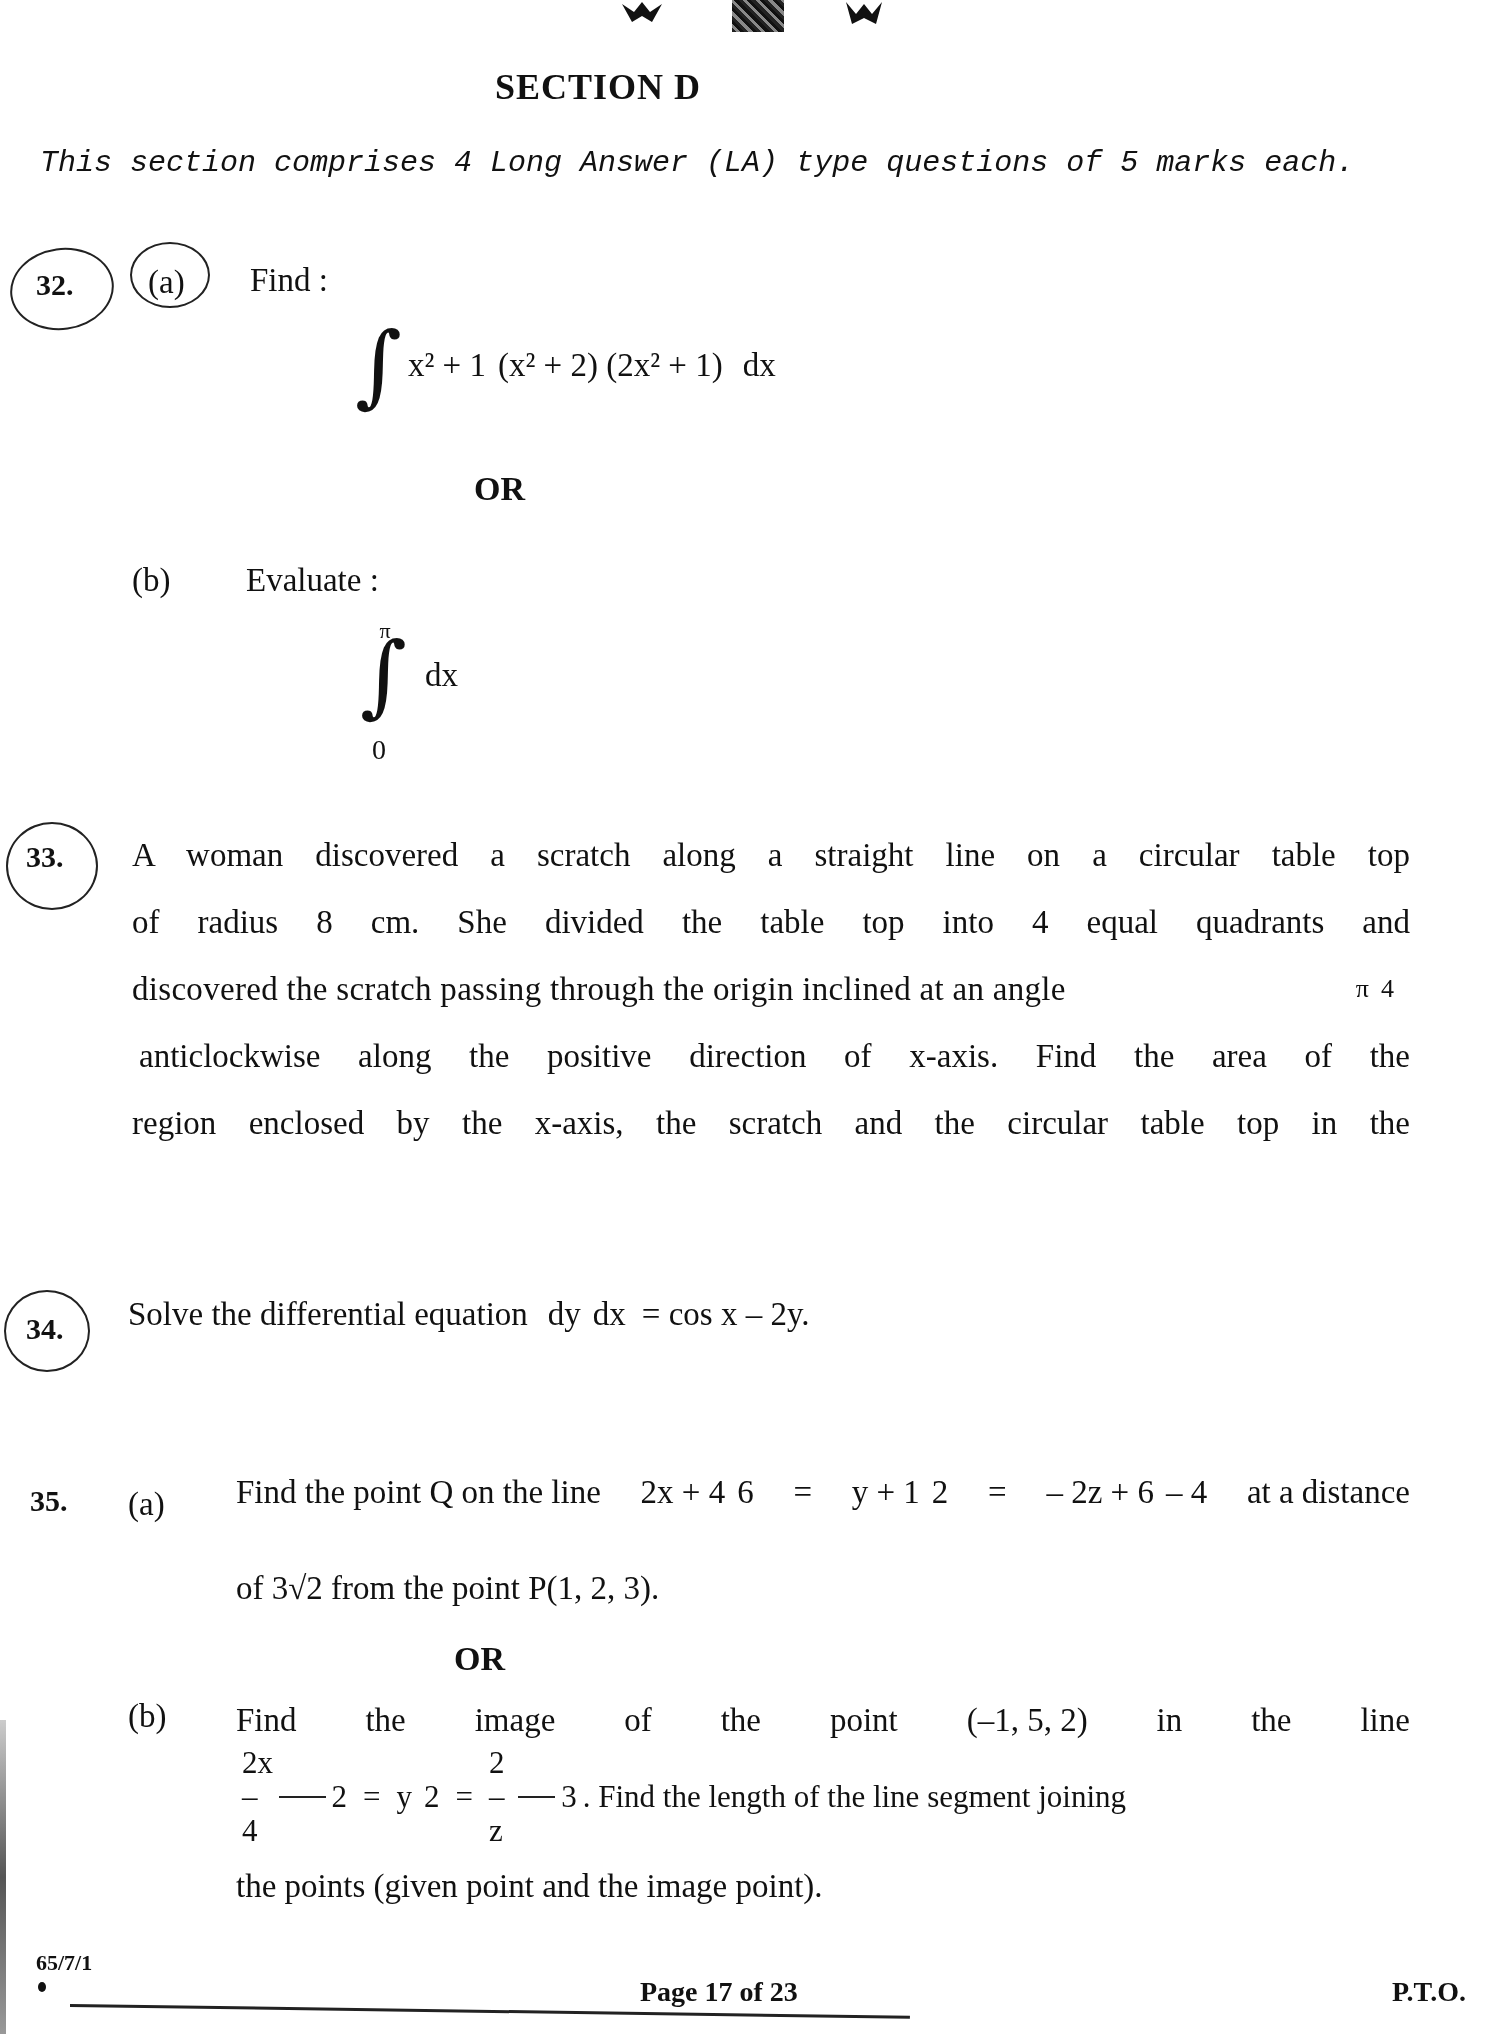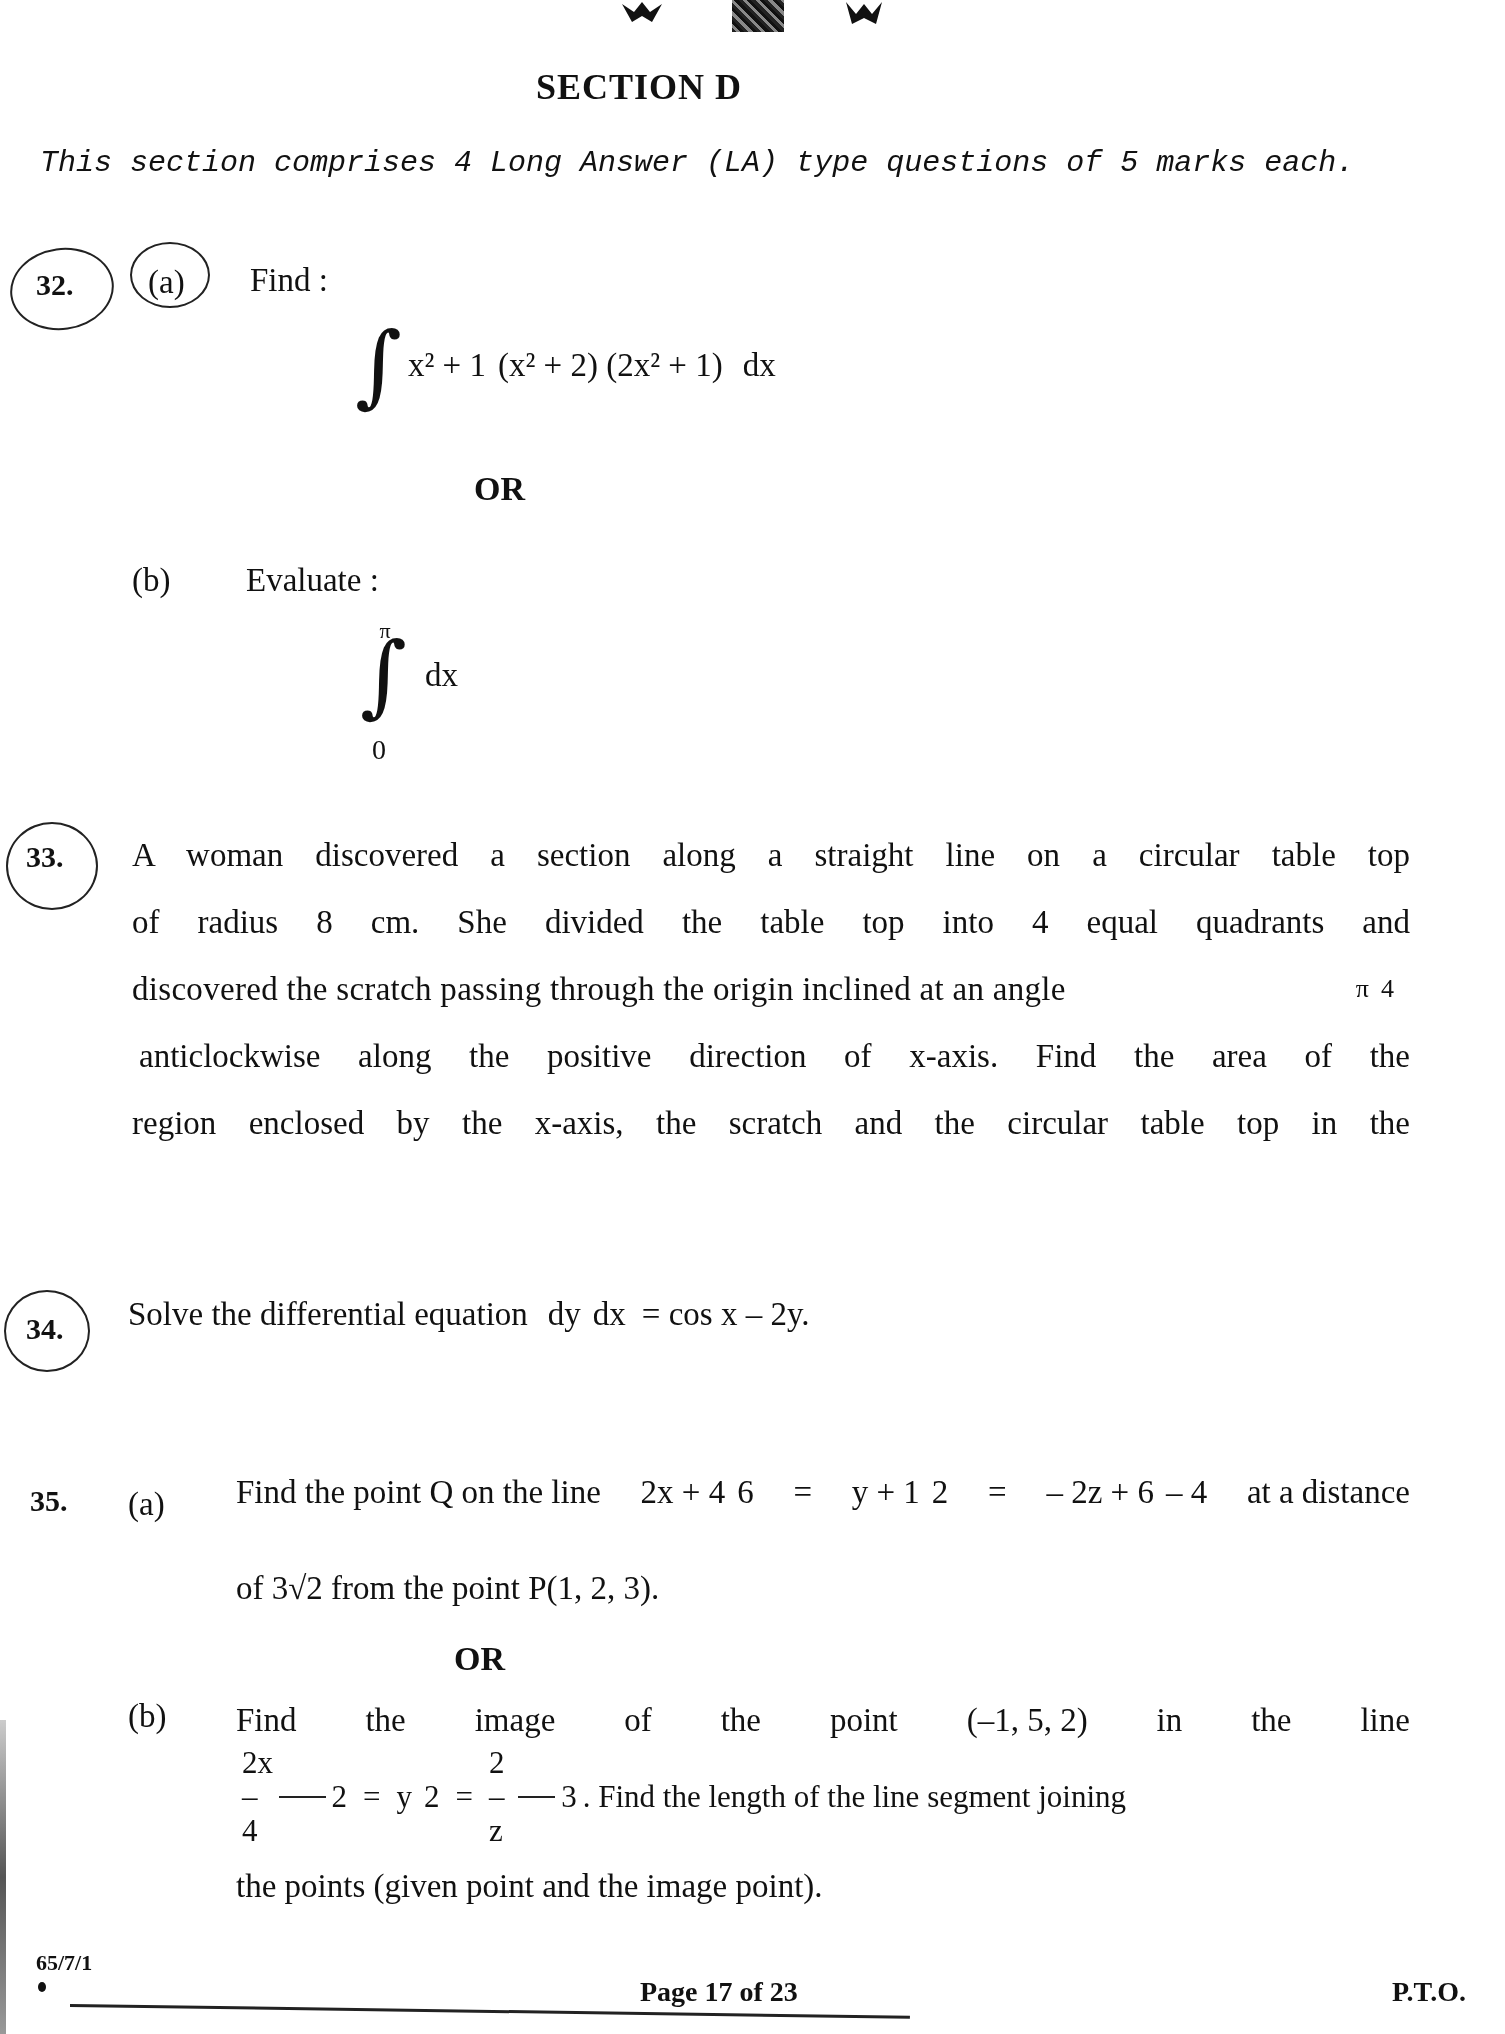--- a/index.html
+++ b/index.html
@@ -6,21 +6,21 @@
   body {
     width: 1505px; height: 2034px; position: relative; overflow: hidden;
     font-family: "Liberation Serif", "DejaVu Serif", serif; color: #111;
   }
   .abs { position: absolute; }
   .top-marks { top: 0; left: 620px; width: 260px; height: 40px; }
   .mark { position: absolute; top: 0; }
   .mark.star1 { left: 0; width: 44px; height: 24px; }
   .mark.qr { left: 112px; width: 52px; height: 32px; background: repeating-linear-gradient(45deg,#222 0 3px,#888 3px 6px,#111 6px 9px); }
   .mark.star2 { left: 222px; width: 44px; height: 26px; }
-  .section-title { top: 66px; left: 0; width: 1196px; text-align: center; font-weight: bold; font-size: 36px; letter-spacing: 1px; margin-left: 41px; }
+  .section-title { top: 66px; left: 0; width: 1196px; text-align: center; font-weight: bold; font-size: 36px; letter-spacing: 1px; }
   .section-desc { top: 146px; left: 40px; font-style: italic; font-size: 30px; font-family: Liberation Mono, monospace; }
   .qnum { font-weight: bold; font-size: 30px; }
   .circle { position: absolute; border: 2px solid #222; border-radius: 50%; }
   .txt { font-size: 33px; line-height: 1; white-space: nowrap; }
   .para { font-size: 33px; line-height: 67px; text-align: justify; }
   .frac { display: inline-flex; flex-direction: row; align-items: center; vertical-align: middle; }
   .frac .num, .frac .den { padding: 0 6px; line-height: 1.1; }
   .frac .bar { width: 100%; border-top: 2px solid #222; margin: 4px 0; }
   .integral { font-size: 90px; line-height: 1; font-family: "DejaVu Serif", serif; }
   .or { font-weight: bold; font-size: 34px; }
@@ -68,21 +68,21 @@
 <div class="abs" style="left:370px;top:618px;width:30px;text-align:center;font-size:22px;">π</div>
 <div class="abs" style="left:360px;top:630px;display:flex;align-items:center;">
   <span class="integral">∫</span>
   <span class="txt" style="margin-left:18px;">dx</span>
 </div>
 <div class="abs txt" style="left:372px;top:736px;font-size:28px;">0</div>
 
 <div class="circle" style="left:6px;top:822px;width:88px;height:84px;"></div>
 <div class="abs qnum" style="left:26px;top:840px;">33.</div>
 <div class="abs" style="left:132px;top:822px;width:1278px;">
-  <div class="para" style="text-align-last:justify;">A woman discovered a section along a straight line on a circular table top</div>
+  <div class="para" style="text-align-last:justify;">A woman discovered a scratch along a straight line on a circular table top</div>
   <div class="para" style="text-align-last:justify;">of radius 8 cm. She divided the table top into 4 equal quadrants and</div>
   <div class="para" style="display:flex;justify-content:space-between;align-items:center;gap:34px;">
     <span style="letter-spacing:0.3px;">discovered the scratch passing through the origin inclined at an angle</span>
     <span class="frac" style="font-size:26px;line-height:1;margin-right:10px;">
       <span class="num">π</span>
       <span class="bar"></span>
       <span class="den">4</span>
     </span>
   </div>
   <div class="para" style="text-align-last:justify;margin-left:7px;">anticlockwise along the positive direction of x-axis. Find the area of the</div>

